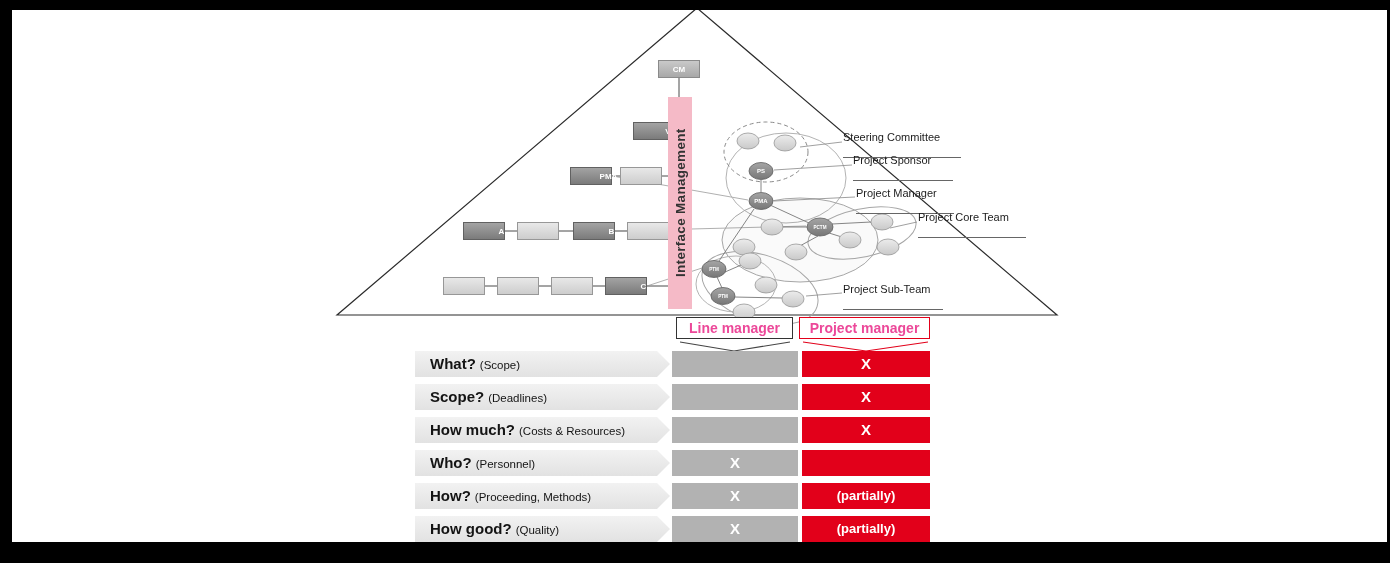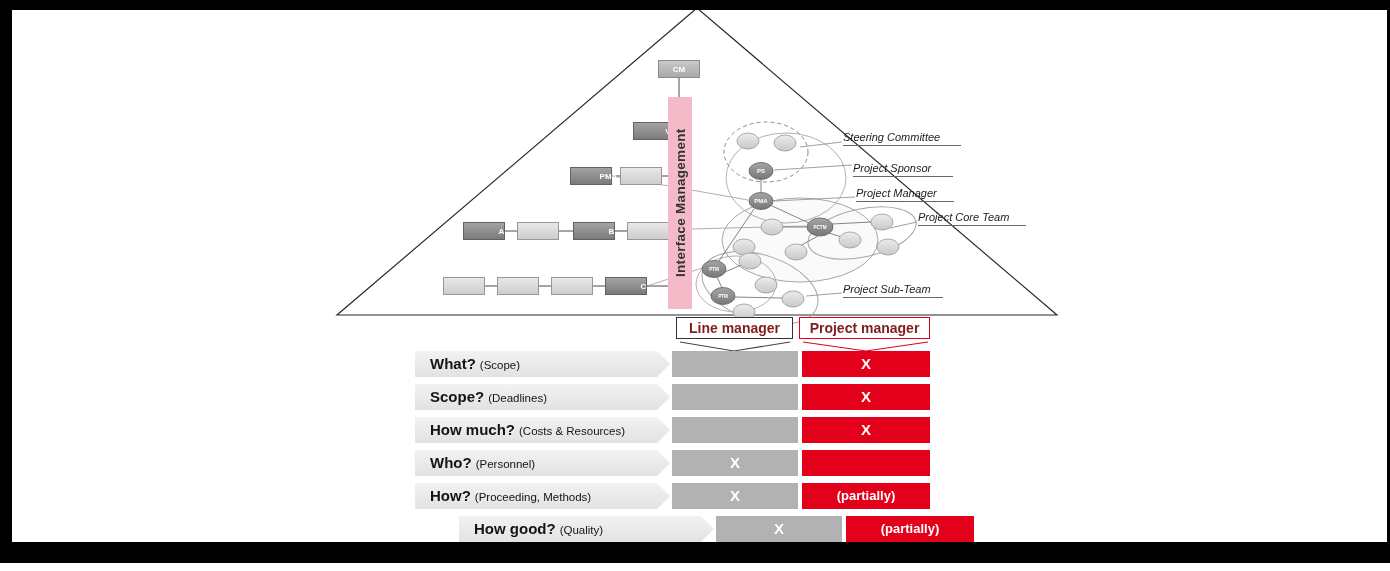--- a/index.html
+++ b/index.html
@@ -20,24 +20,24 @@
   .obox.dark{background:linear-gradient(180deg,#a3a3a3,#7b7b7b);border:1px solid #616161;padding-left:35px;}
   .obox.mid{background:linear-gradient(180deg,#c9c9c9,#a8a8a8);border:1px solid #8a8a8a;}
   .obox.light{background:linear-gradient(180deg,#e8e8e8,#cdcdcd);border:1px solid #979797;}
 
   .iface{position:absolute;left:668px;top:97px;width:24px;height:212px;background:#f5bac7;
          display:flex;align-items:center;justify-content:center;
          writing-mode:vertical-rl;transform:rotate(180deg);
          font-size:13.5px;font-weight:bold;color:#333;letter-spacing:.3px;}
 
   .maplabel{position:absolute;font-size:11px;color:#1c1c1c;border-bottom:1px solid #666;
-            padding-bottom:2px;white-space:nowrap;font-style:italic;}
+            padding-bottom:14px;white-space:nowrap;}
 
   .colhead{position:absolute;top:317px;height:22px;background:#fff;box-sizing:border-box;
-           display:flex;align-items:center;justify-content:center;font-size:14px;font-weight:bold;color:#7f1d1d;}
+           display:flex;align-items:center;justify-content:center;font-size:14px;font-weight:bold;color:#ec4899;}
   .colhead.linehead{left:676px;width:117px;border:1.6px solid #333;}
   .colhead.projhead{left:799px;width:131px;border:1.6px solid #e2001a;}
 
   .trow{position:absolute;left:415px;width:516px;height:26px;}
   .tlabel{position:absolute;left:0;top:0;width:255px;height:26px;line-height:26px;
           background:linear-gradient(180deg,#f2f2f2,#e2e2e2);
           clip-path:polygon(0 0,calc(100% - 13px) 0,100% 50%,calc(100% - 13px) 100%,0 100%);
           padding-left:15px;box-sizing:border-box;white-space:nowrap;color:#141414;}
   .tlabel .q{font-size:15px;font-weight:bold;}
   .tlabel .d{font-size:11.5px;margin-left:4px;}
@@ -153,21 +153,21 @@
   <div class="obox dark" style="left:573px;top:222px;">B</div>
   <div class="obox light" style="left:627px;top:222px;"></div>
   <div class="obox light" style="left:443px;top:277px;"></div>
   <div class="obox light" style="left:497px;top:277px;"></div>
   <div class="obox light" style="left:551px;top:277px;"></div>
   <div class="obox dark" style="left:605px;top:277px;">C</div>
 
   <div class="iface">Interface Management</div>
 
   <div class="maplabel" style="left:843px;top:131px;width:118px;">Steering Committee</div>
-  <div class="maplabel" style="left:853px;top:154px;width:100px;margin-top:8px;">Project Sponsor</div>
+  <div class="maplabel" style="left:853px;top:154px;width:100px;">Project Sponsor</div>
   <div class="maplabel" style="left:856px;top:187px;width:98px;">Project Manager</div>
   <div class="maplabel" style="left:918px;top:211px;width:108px;">Project Core Team</div>
   <div class="maplabel" style="left:843px;top:283px;width:100px;">Project Sub-Team</div>
 
   <div class="colhead linehead">Line manager</div>
   <div class="colhead projhead">Project manager</div>
 
   <div class="trow" style="top:351px;">
     <div class="tlabel"><span class="q">What?</span><span class="d">(Scope)</span></div>
     <div class="tcell gray"></div>
@@ -186,21 +186,21 @@
   <div class="trow" style="top:450px;">
     <div class="tlabel"><span class="q">Who?</span><span class="d">(Personnel)</span></div>
     <div class="tcell gray">X</div>
     <div class="tcell red"></div>
   </div>
   <div class="trow" style="top:483px;">
     <div class="tlabel"><span class="q">How?</span><span class="d">(Proceeding, Methods)</span></div>
     <div class="tcell gray">X</div>
     <div class="tcell red small">(partially)</div>
   </div>
-  <div class="trow" style="top:516px;margin-left:44px;">
+  <div class="trow" style="top:516px;">
     <div class="tlabel"><span class="q">How good?</span><span class="d">(Quality)</span></div>
     <div class="tcell gray">X</div>
     <div class="tcell red small">(partially)</div>
   </div>
 
   <div class="bar bar-top"></div>
   <div class="bar bar-left"></div>
   <div class="bar bar-bottom"></div>
   <div class="bar bar-right"></div>
 </div>

